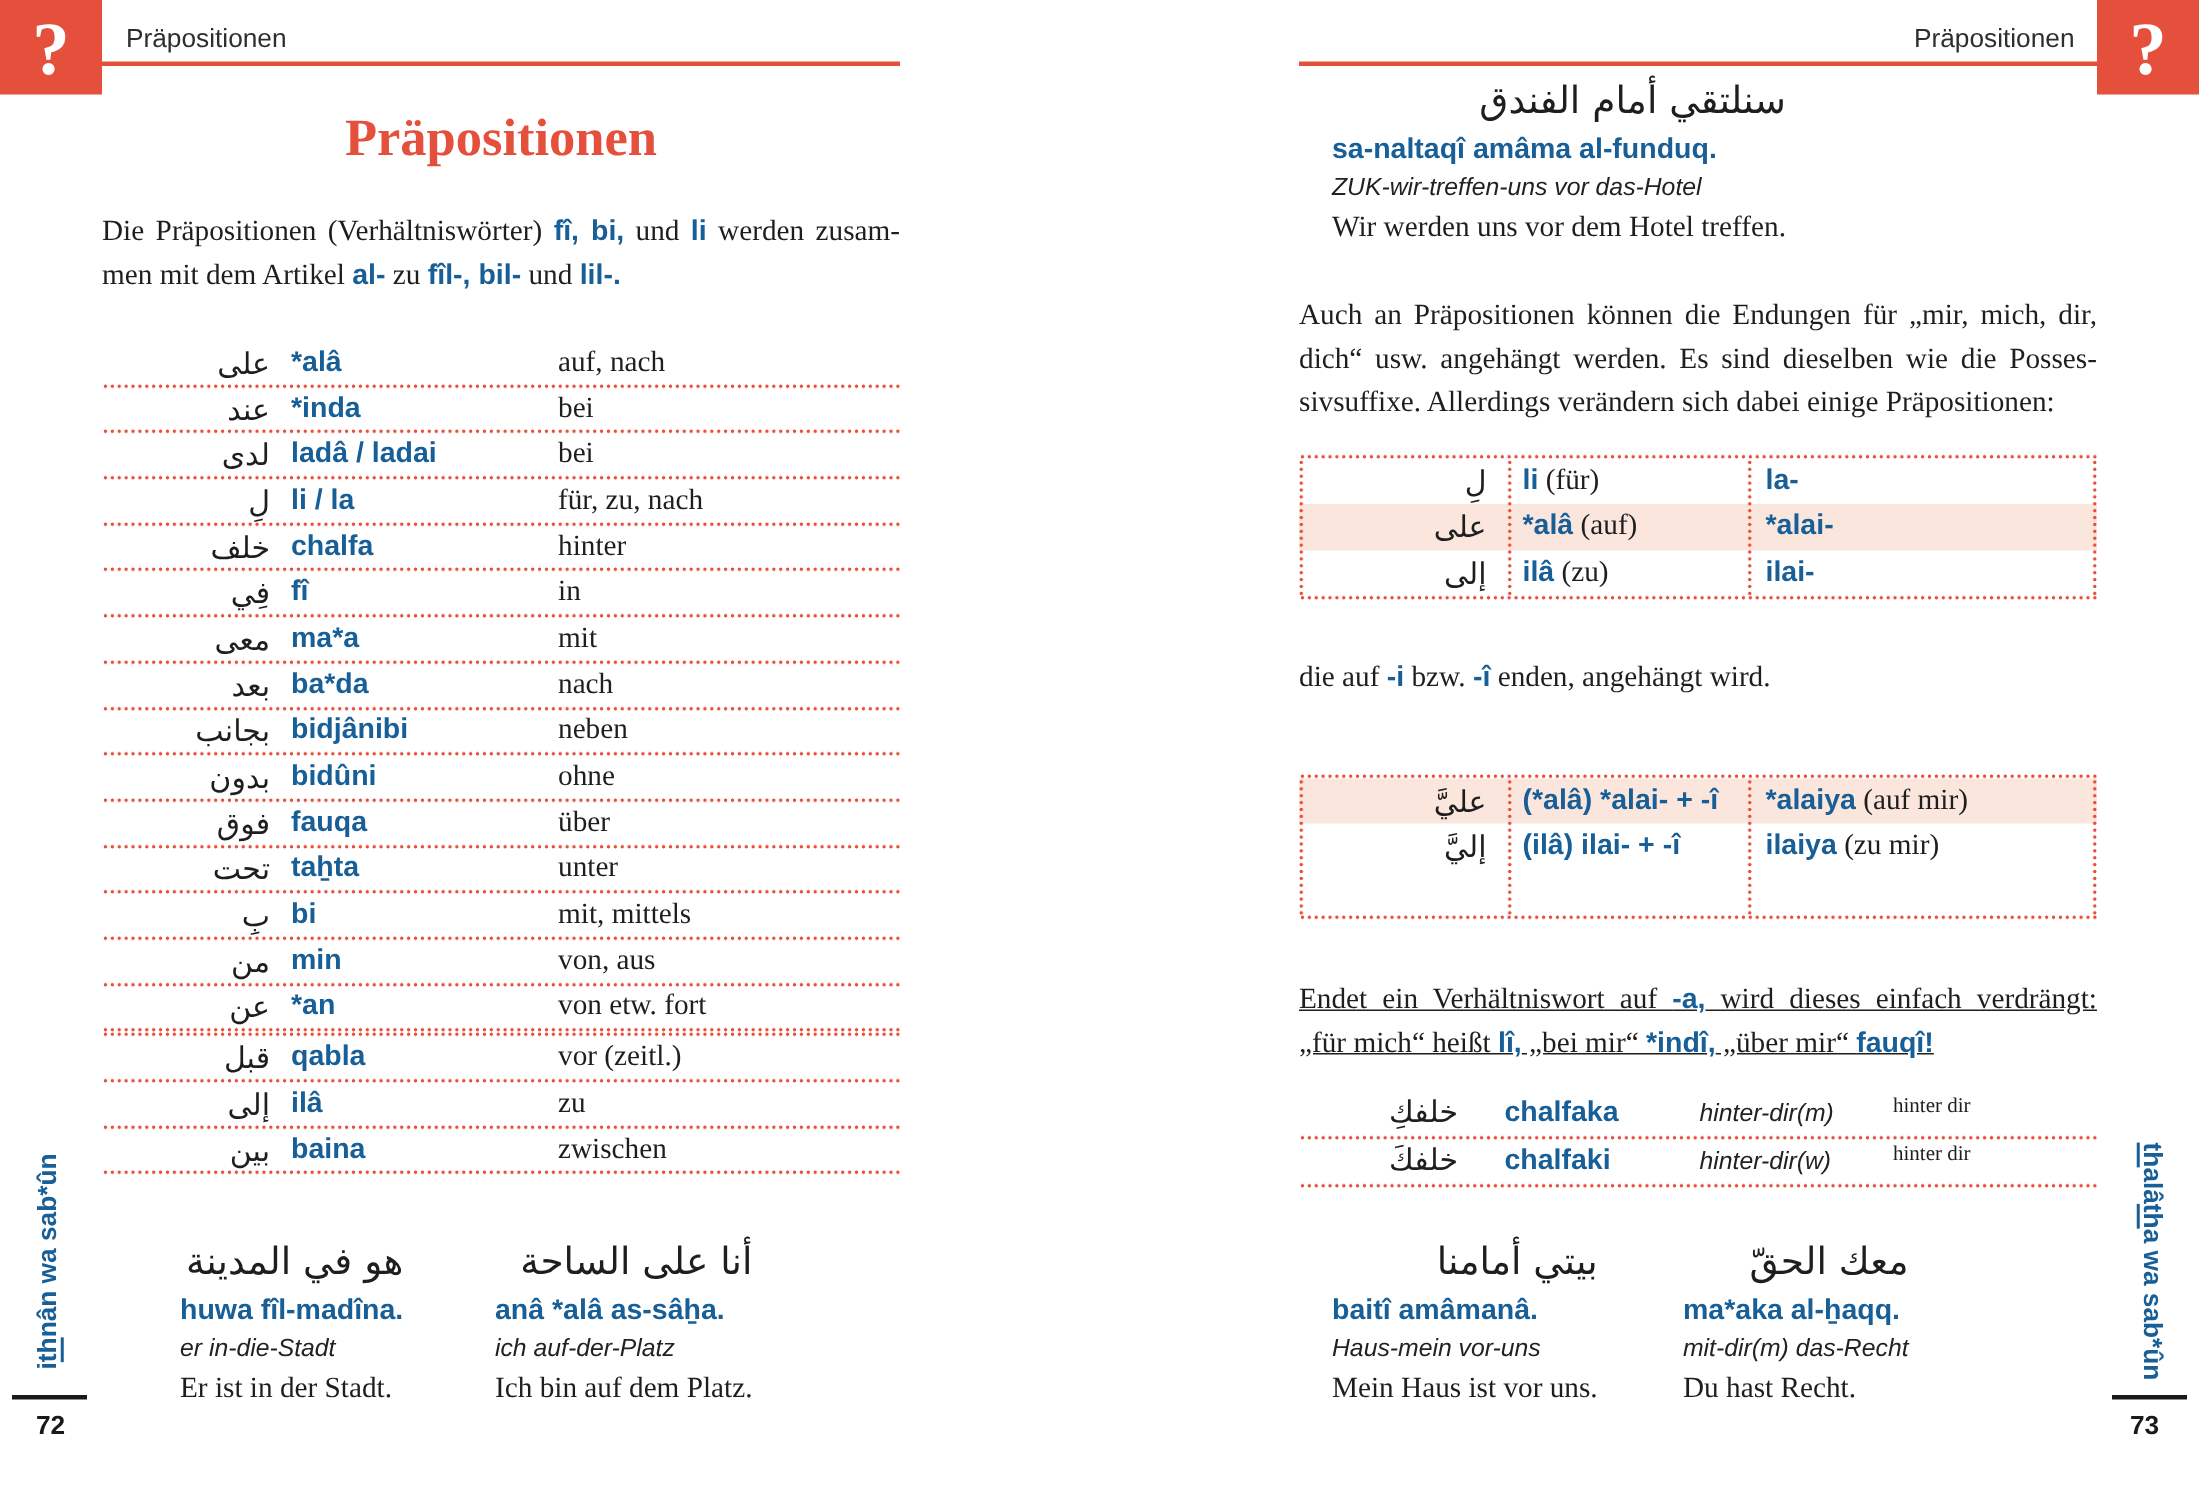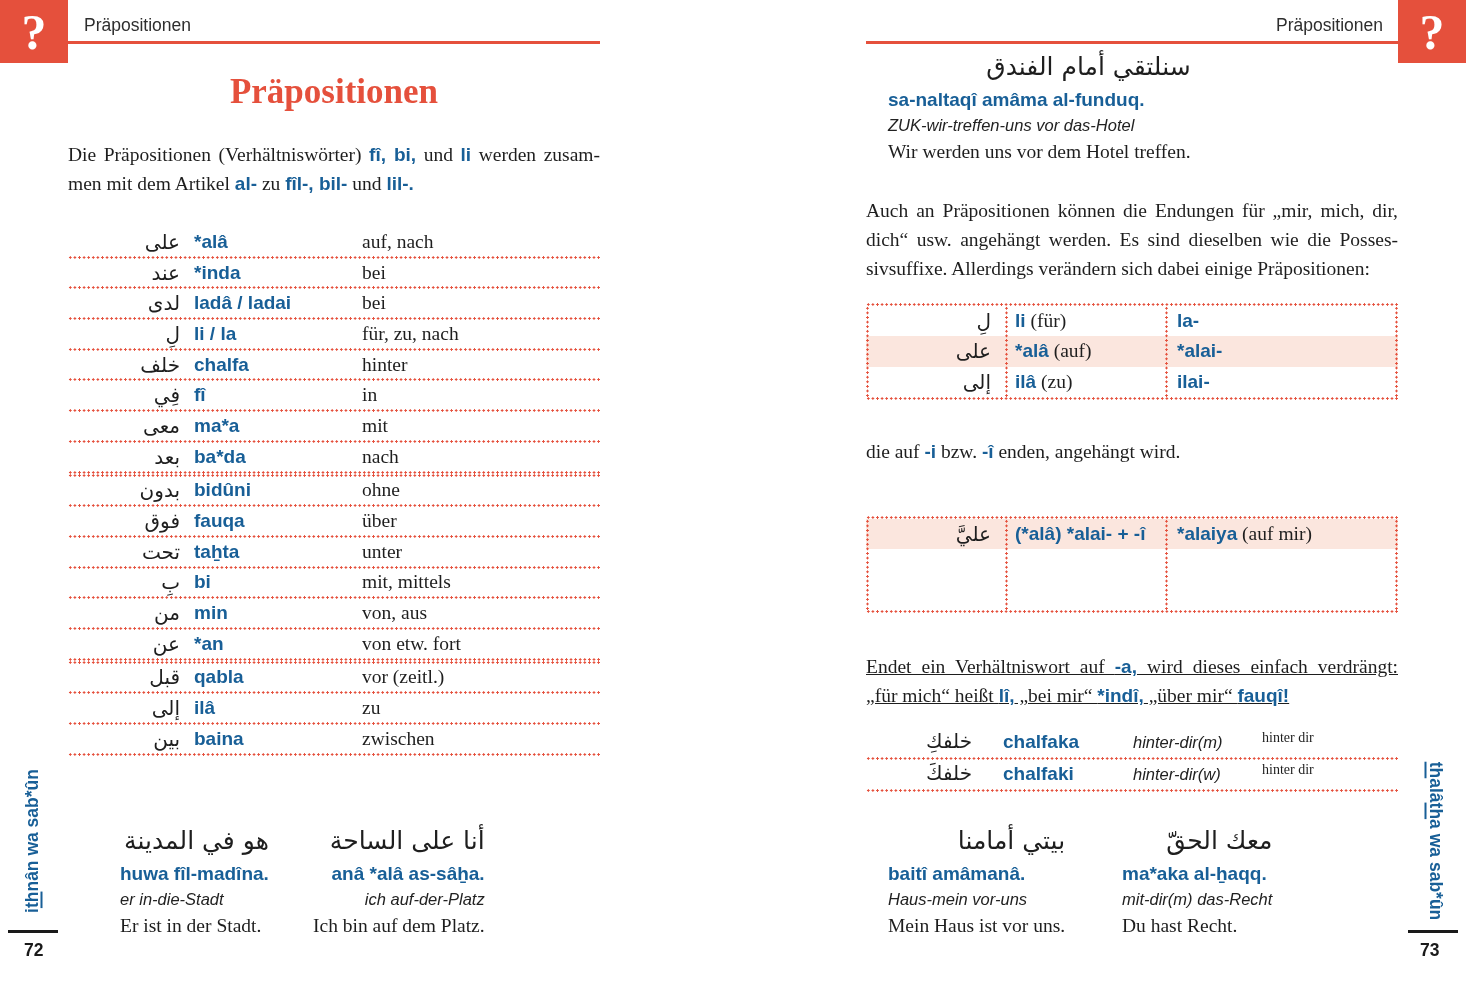--- a/index.html
+++ b/index.html
@@ -45,21 +45,21 @@
   .gloss{font-family:var(--sans);font-style:italic;font-size:16.5px;color:#222;}
   .arab{font-family:var(--arab);direction:rtl;unicode-bidi:isolate;}
   .page-title{position:absolute;left:68px;top:72px;width:532px;text-align:center;
     font-family:var(--serif);font-weight:700;font-size:35px;color:var(--red);}
   .intro{position:absolute;left:68px;top:140px;width:532px;}
   
   .vocab{position:absolute;left:68px;top:228px;width:532px;}
   .vrow{height:27.7px;display:flex;align-items:center;}
   .v-ar{width:112px;text-align:right;font-size:20px;}
   .v-tr{margin-left:14px;width:160px;}
-  .v-de{margin-left:8px;font-size:19.5px;text-align:right;}
+  .v-de{margin-left:18px;font-size:19.5px;text-align:right;}
   
   .exgrid{position:absolute;width:532px;}
   .exblock{position:absolute;top:0;}
   .ex-ar{font-size:25px;line-height:34px;margin-bottom:5px;}
   .ex-tr{margin-bottom:5px;}
   .ex-gl{margin-bottom:6px;}
   .ex-de{font-size:19.5px;}
   
   .para{position:absolute;left:866px;width:532px;}
   .stable{position:absolute;left:866px;width:532px;height:97px;}
@@ -148,20 +148,25 @@
         <span class="v-tr blue-b">ma*a</span>
         <span class="v-de">mit</span>
       </div>
       <div class="dot-h"></div>
     <div class="vrow">
         <span class="v-ar arab">بعد</span>
         <span class="v-tr blue-b">ba*da</span>
         <span class="v-de">nach</span>
       </div>
       <div class="dot-h"></div>
+    <div class="vrow">
+        <span class="v-ar arab">بجانب</span>
+        <span class="v-tr blue-b">bidjânibi</span>
+        <span class="v-de">neben</span>
+      </div>
       <div class="dot-h"></div>
     <div class="vrow">
         <span class="v-ar arab">بدون</span>
         <span class="v-tr blue-b">bidûni</span>
         <span class="v-de">ohne</span>
       </div>
       <div class="dot-h"></div>
     <div class="vrow">
         <span class="v-ar arab">فوق</span>
         <span class="v-tr blue-b">fauqa</span>
@@ -213,21 +218,21 @@
       <div class="dot-h"></div>
   </div>
 
   <div class="exgrid" style="left:68px;top:824px;">
     <div class="exblock" style="left:24px;margin-left:28px;">
       <div class="ex-ar arab">هو في المدينة</div>
       <div class="ex-tr blue-b">huwa fîl-madîna.</div>
       <div class="ex-gl gloss">er in-die-Stadt</div>
       <div class="ex-de">Er ist in der Stadt.</div>
     </div>
-    <div class="exblock" style="left:245px;text-align:right;">
+    <div class="exblock" style="left:262px;">
       <div class="ex-ar arab">أنا على الساحة</div>
       <div class="ex-tr blue-b">anâ *alâ as-sâẖa.</div>
       <div class="ex-gl gloss">ich auf-der-Platz</div>
       <div class="ex-de">Ich bin auf dem Platz.</div>
     </div>
   </div>
 
   <div class="exblock" style="left:888px;top:50px;">
     <div class="ex-ar arab">سنلتقي أمام الفندق</div>
     <div class="ex-tr blue-b">sa-naltaqî amâma al-funduq.</div>
@@ -273,20 +278,25 @@
 
   <div class="stable" style="top:516px;">
     <div class="dot-h" style="position:absolute;left:0;right:0;top:0;"></div>
     <div class="dot-h" style="position:absolute;left:0;right:0;bottom:0;"></div>
     <div class="inner">
       <div class="srow hl">
           <span class="s-ar arab">عليَّ</span>
           <span class="s-c2"><span class="sg-b">(*alâ) *alai- + -î</span></span>
           <span class="s-c3"><span class="sg-b">*alaiya</span><span> (auf mir)</span></span>
         </div>
+      <div class="srow">
+          <span class="s-ar arab">إليَّ</span>
+          <span class="s-c2"><span class="sg-b">(ilâ) ilai- + -î</span></span>
+          <span class="s-c3"><span class="sg-b">ilaiya</span><span> (zu mir)</span></span>
+        </div>
     </div>
     <div class="dot-v" style="left:0;"></div>
     <div class="dot-v" style="left:139px;"></div>
     <div class="dot-v" style="left:299px;"></div>
     <div class="dot-v" style="right:0;"></div>
   </div>
 
   <div class="para" style="top:652px;text-decoration:underline;">
     <div class="body-line just"><span>Endet ein Verhältniswort auf </span><span class="sg-b">-a,</span><span> wird dieses einfach verdrängt:</span></div>
     <div class="body-line"><span>„für mich“ heißt </span><span class="sg-b">lî,</span><span> „bei mir“ </span><span class="sg-b">*indî,</span><span> „über mir“ </span><span class="sg-b">fauqî!</span></div>

